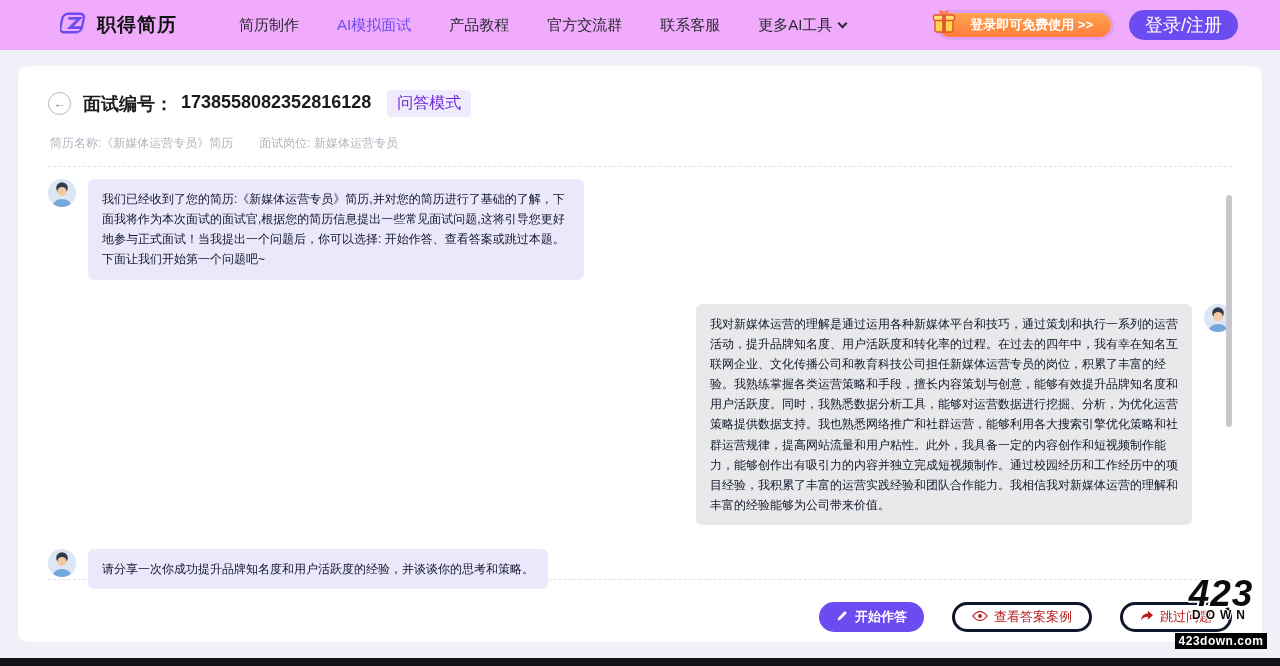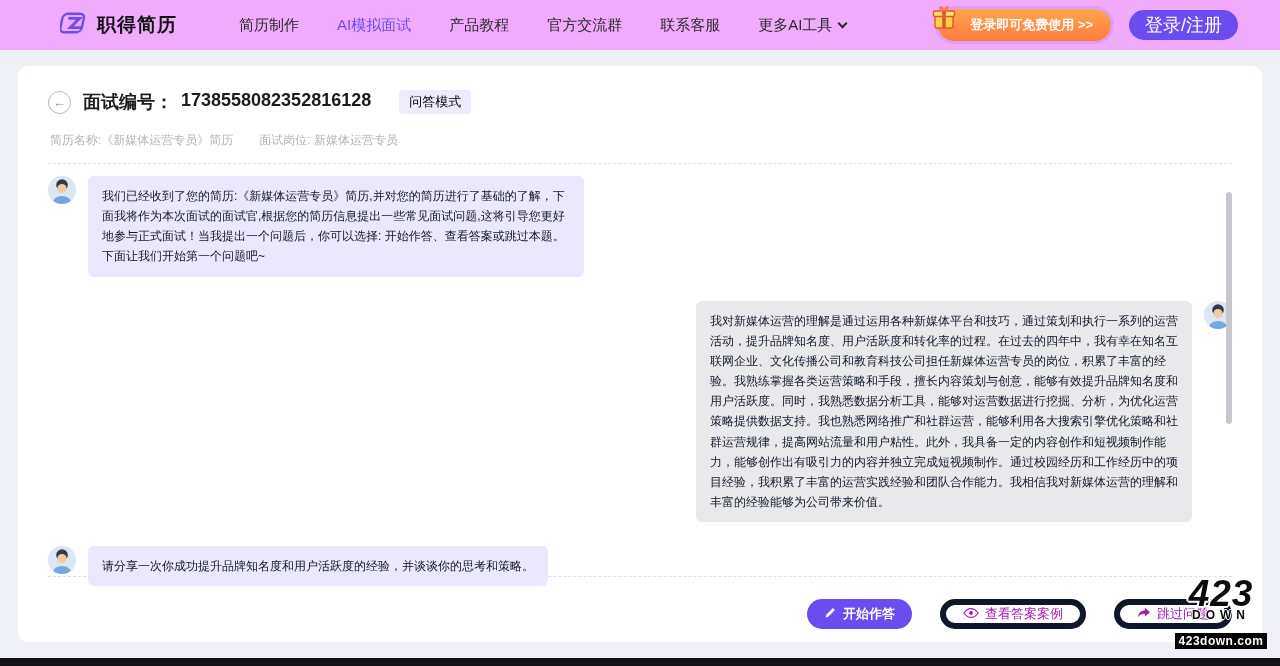--- a/index.html
+++ b/index.html
@@ -23,21 +23,21 @@
   .chevron {
     display: inline-block; width: 7px; height: 7px; margin-left: 7px; margin-top: -3px;
     border-right: 2px solid #2b2b33; border-bottom: 2px solid #2b2b33;
     transform: rotate(45deg);
   }
   .nav-right { margin-left: auto; display: flex; align-items: center; gap: 18px; }
   .promo-btn {
     position: relative; border: none; cursor: pointer;
     background: linear-gradient(180deg, #ffa54f, #ff7b3c);
     color: #fff; font-size: 13px; font-weight: 700;
-    border-radius: 17px; height: 32px; padding: 0 18px 0 32px;
+    border-radius: 17px; height: 24px; padding: 0 18px 0 32px;
     display: flex; align-items: center;
     box-shadow: 0 0 0 3px rgba(140, 104, 248, 0.18);
   }
   .gift { position: absolute; left: -8px; top: -6px; }
   .login-btn {
     border: none; cursor: pointer; background: #6b4cf0; color: #fff;
     font-size: 18px; border-radius: 16px; height: 30px; padding: 0 16px;
   }
 
   
@@ -47,22 +47,22 @@
     background: #fff; border-radius: 10px; padding: 0 30px;
   }
   .card-header { display: flex; align-items: center; gap: 12px; padding-top: 24px; }
   .back-circle {
     width: 23px; height: 23px; border: 1px solid #b6b6c4; border-radius: 50%;
     display: flex; align-items: center; justify-content: center;
     color: #8d8d9d; font-size: 13px; cursor: pointer; flex: none;
   }
   .title { font-size: 18px; font-weight: 700; color: #1b1b20; display: flex; gap: 8px; }
   .mode-badge {
-    background: #efebfd; color: #000000; font-size: 13px;
-    padding: 3px 10px; border-radius: 4px; margin-left: 16px;
+    background: #efebfd; color: #6d28d9; font-size: 16px;
+    padding: 3px 10px; border-radius: 4px; margin-left: 4px;
   }
   .meta-row { margin-top: 18px; display: flex; gap: 26px; color: #b3b3bd; font-size: 12px; padding-left: 2px; }
   .divider { border-top: 1px dashed #e0e0e8; margin-top: 14px; }
 
   
   .chat { position: relative; height: 398px; padding-top: 8px; }
   .msg-row { display: flex; align-items: flex-start; gap: 12px; margin-top: 24px; }
   .msg-row.first { margin-top: 4px; }
   .msg-row.user { justify-content: flex-end; }
   .avatar {
@@ -80,21 +80,21 @@
     background: #c7c7ce; border-radius: 3px; cursor: pointer;
   }
 
   
   .actions { display: flex; justify-content: flex-end; align-items: center; gap: 28px; padding-top: 22px; }
   .btn {
     height: 30px; border-radius: 15px; font-size: 13px; cursor: pointer;
     display: flex; align-items: center; gap: 6px; padding: 0 17px; white-space: nowrap;
   }
   .btn.primary { background: #6b4cf0; color: #fff; border: none; font-weight: 600; }
-  .btn.outline { background: #fff; color: #a21caf; border: 6px solid #0f172a; text-align: center; }
+  .btn.outline { background: #fff; color: #b91c1c; border: 3px solid #0f172a; text-align: center; }
 
   
   .bottom-strip { position: absolute; left: 0; right: 0; bottom: 0; height: 8px; background: #131317; z-index: 9; }
   .watermark { position: absolute; right: 4px; bottom: 17px; z-index: 10; width: 110px; text-align: center; }
   .wm-line1 {
     font-size: 37px; font-weight: 900; font-style: italic; color: #0a0a0a;
     line-height: 0.85; letter-spacing: 1px;
     text-shadow: -2px 0 #fff, 2px 0 #fff, 0 -2px #fff, 0 2px #fff,
                  -1px -1px #fff, 1px 1px #fff, -1px 1px #fff, 1px -1px #fff;
   }

